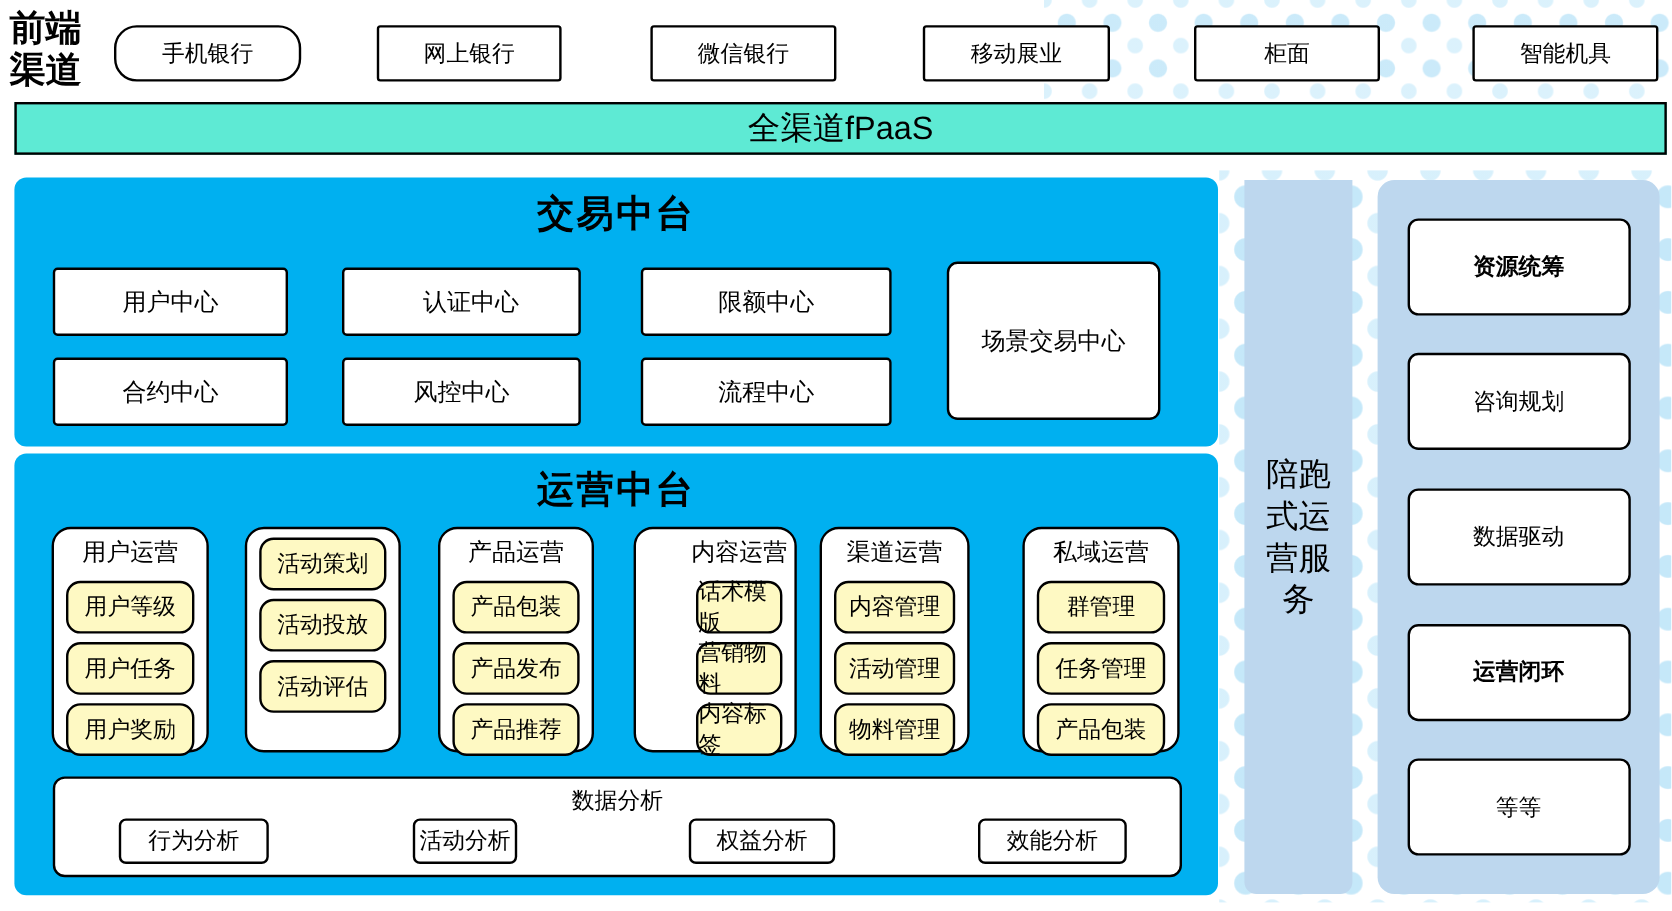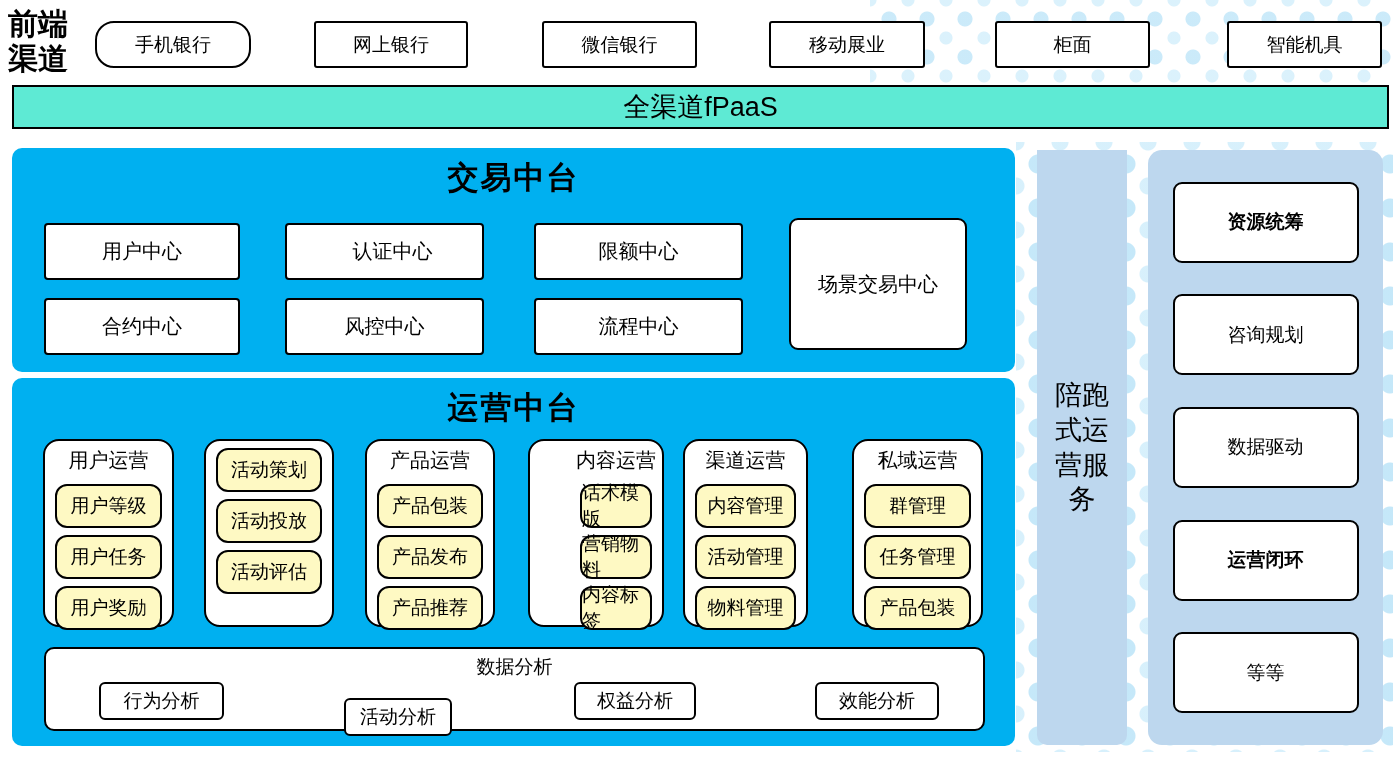--- a/index.html
+++ b/index.html
@@ -170,21 +170,21 @@
     <div class="op-col" style="left:840px;width:131px;">
       <div class="op-col-header">私域运营</div>
       <div class="op-item">群管理</div>
       <div class="op-item">任务管理</div>
       <div class="op-item">产品包装</div>
     </div>
 
     <div class="analysis">
       <div class="analysis-title">数据分析</div>
       <div class="analysis-item" style="left:53px;width:125px;">行为分析</div>
-      <div class="analysis-item" style="left:298px;width:108px;margin-top:16px;">活动分析</div>
+      <div class="analysis-item" style="left:298px;width:87px;">活动分析</div>
       <div class="analysis-item" style="left:528px;width:122px;">权益分析</div>
       <div class="analysis-item" style="left:769px;width:124px;">效能分析</div>
     </div>
   </div>
 
   <div class="layer coach-col">
     <div class="coach-text">陪跑式运营服务</div>
   </div>
 
   <div class="layer service-col">

